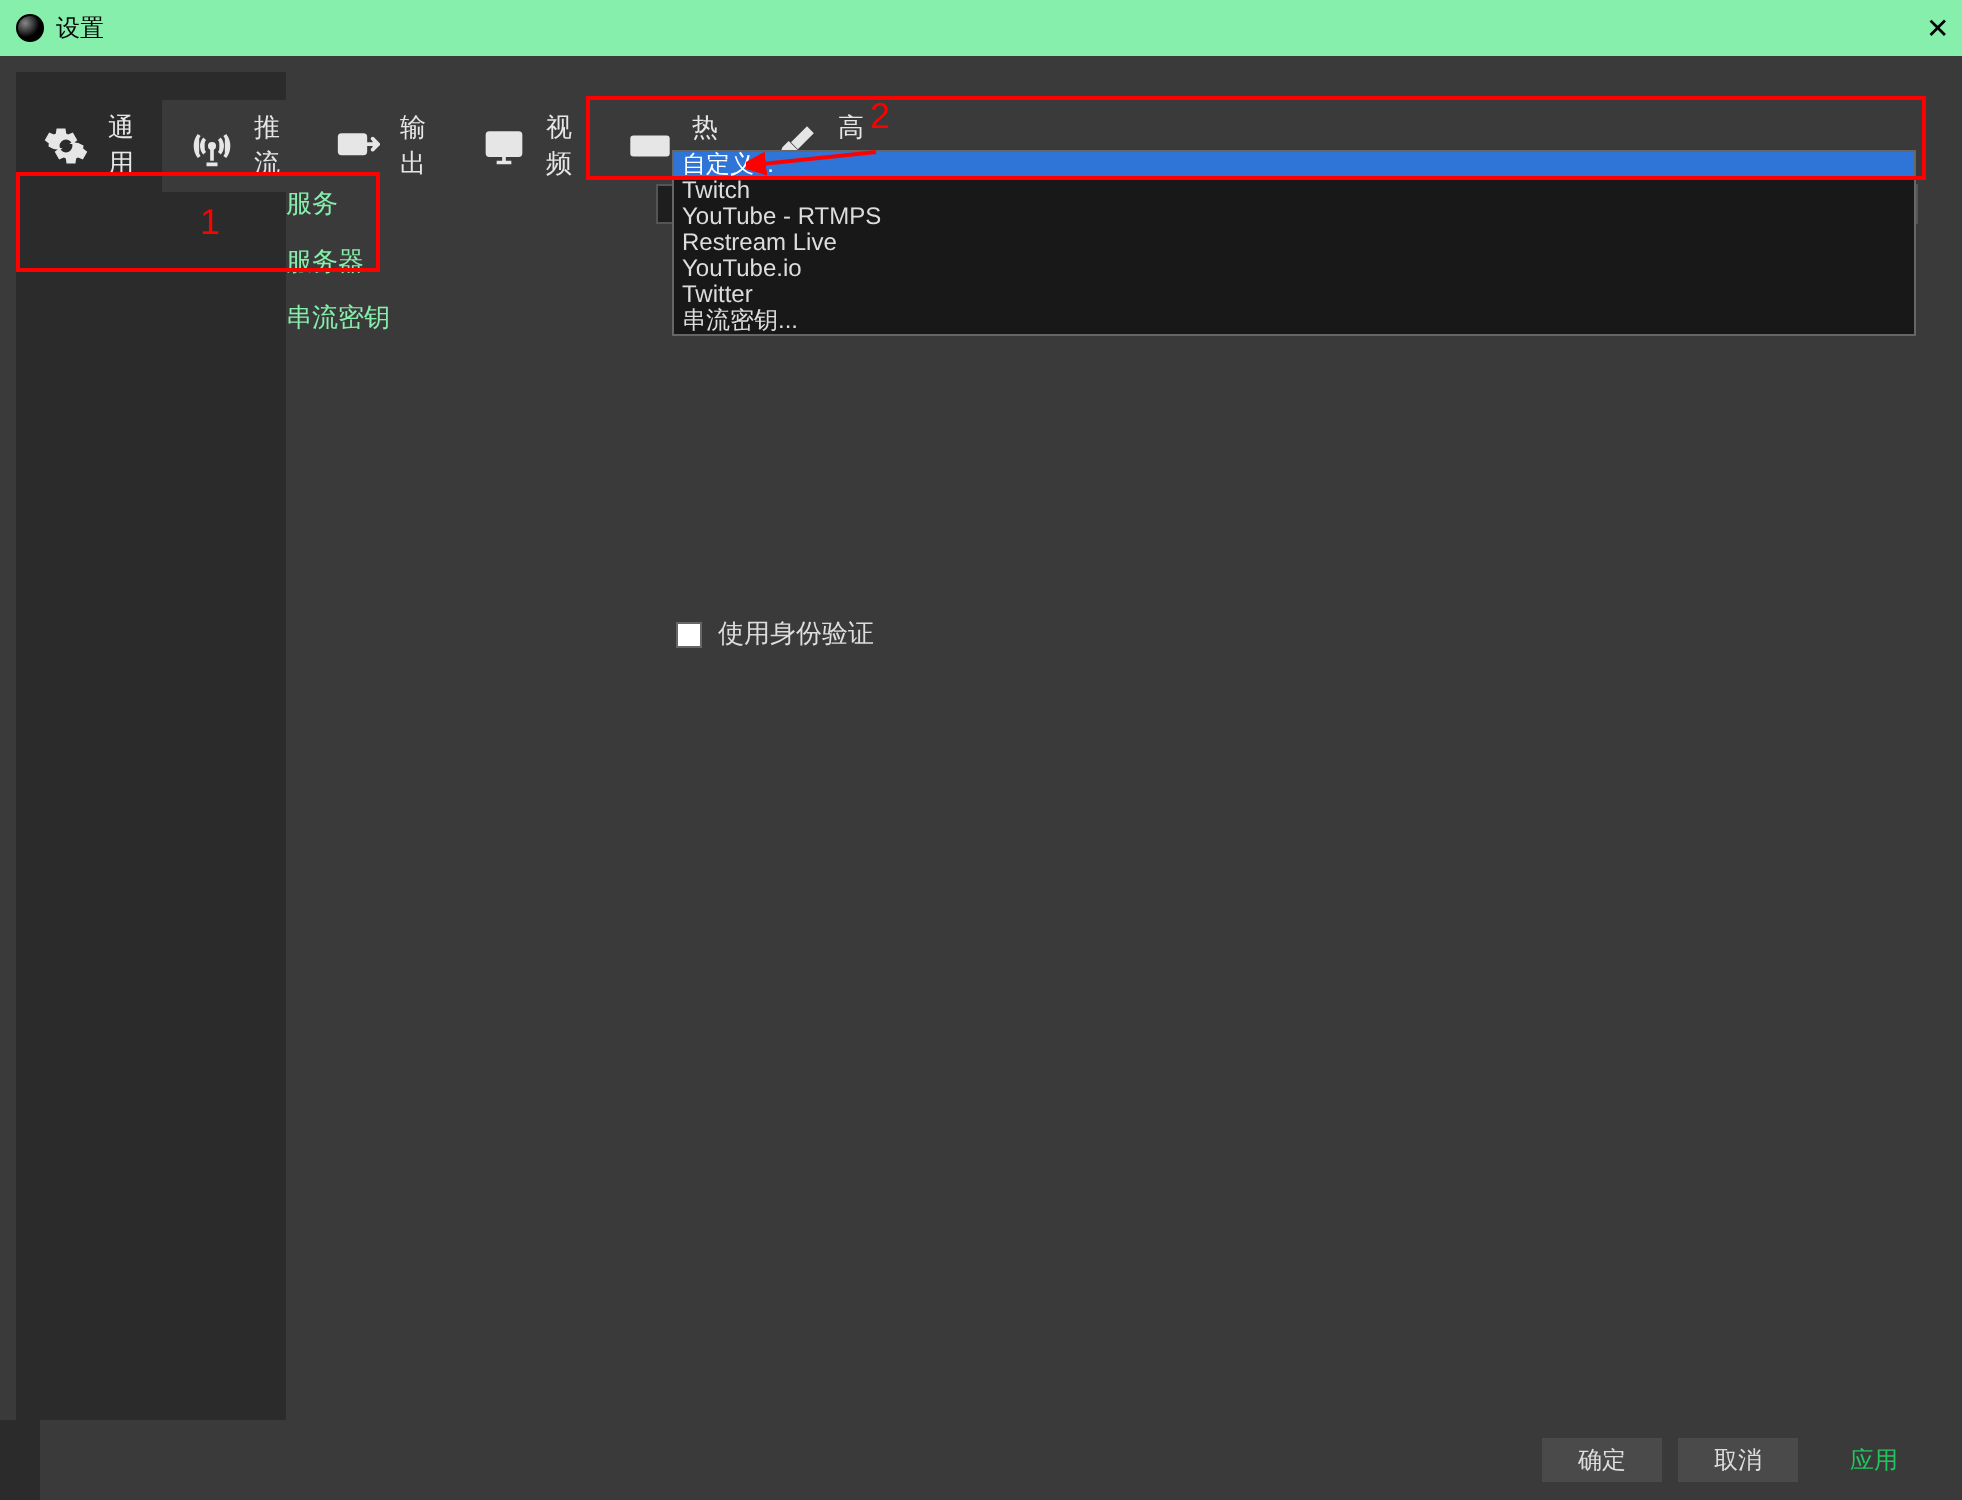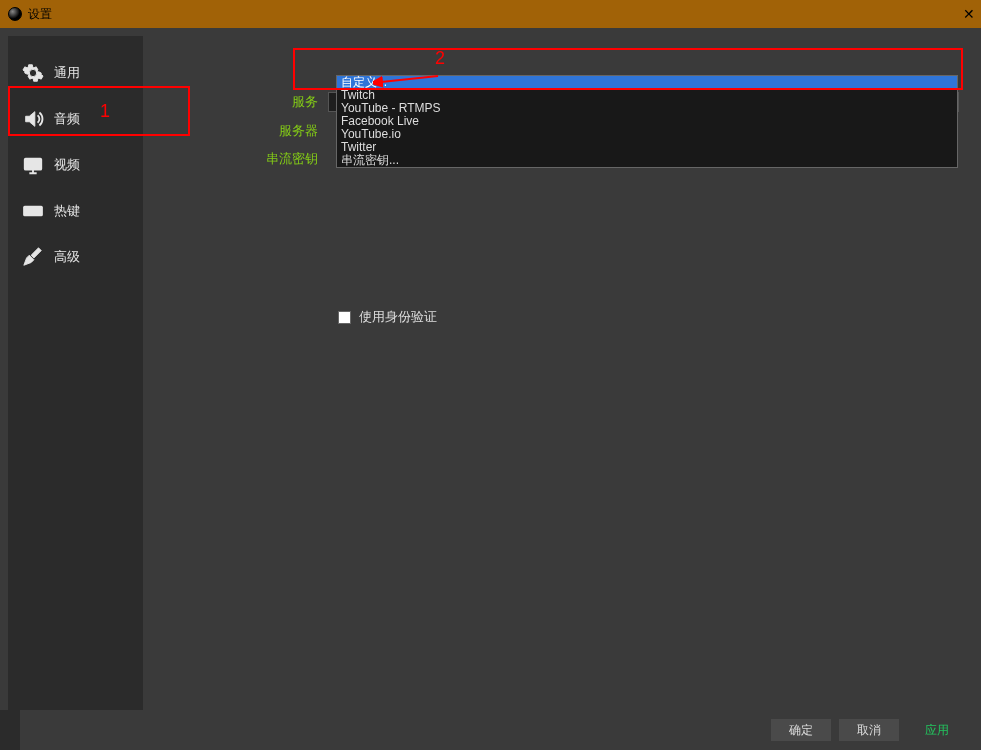--- a/index.html
+++ b/index.html
@@ -1,40 +1,40 @@
 <!DOCTYPE html>
 <html><head>
   <meta charset="utf-8">
   <style>
     * { margin: 0; padding: 0; box-sizing: border-box; font-family: "Microsoft YaHei", Arial, sans-serif; }
     body { width: 981px; height: 750px; background: #2b2b2b; color: #dcdcdc; overflow: hidden; position: relative; }
 
     
     .titlebar {
-      height: 28px; background: #a16207; display: flex; align-items: center;
+      height: 28px; background: #86efac; display: flex; align-items: center;
       justify-content: space-between; padding: 0 6px 0 8px; color: #000;
     }
     .titlebar-left { display: flex; align-items: center; gap: 6px; }
     .obs-logo {
       width: 14px; height: 14px; border-radius: 50%;
       background: radial-gradient(circle at 30% 30%, #888 0%, #000 60%);
       border:1px solid #000;
     }
     .titlebar-title { font-size: 12px; color: #000; }
     .titlebar-close {
       width: 12px; height: 12px; cursor: pointer; position: relative; color:#000;font-size:14px;line-height:12px;
     }
 
     
     .main { display: flex; height: 682px; background: #3a3a3a; }
 
     
     .sidebar {
       width: 135px; background: #2b2b2b; padding-top: 14px; margin: 8px 0 0 8px;
-      display: flex; flex-direction: column;
+      display: flex; flex-direction: row;
     }
     .sidebar-item {
       display: flex; align-items: center; gap: 10px; height: 46px;
       padding: 0 14px; cursor: pointer; position: relative;
     }
     .sidebar-item.active { background: #3a3a3a; }
     .sidebar-label { font-size: 13px; color: #e6e6e6; }
     .sidebar-icon { width: 22px; height: 22px; flex-shrink:0; display:flex; align-items:center; justify-content:center; }
     .sidebar-icon svg { width: 22px; height: 22px; stroke: #e6e6e6; fill:#e6e6e6; }
 
@@ -56,21 +56,21 @@
     }
     .callout-dropdown-num {
       position:absolute; left:140px; top:-2px; color:#ff0000; font-size:18px;
     }
     .arrow {
       position:absolute; left: 373px; top: 72px; z-index: 31; pointer-events:none;
     }
 
     
     .form-row { display:flex; align-items:center; margin-bottom: 10px; }
-    .form-label { width: 185px; text-align: right; padding-right: 10px; font-size: 13px; color:#84cc16;}
+    .form-label { width: 185px; text-align: left; padding-right: 10px; font-size: 13px; color:#86efac;}
     .form-control { flex:1; }
 
     .dropdown-closed {
       background:#1e1e1e; border:1px solid #555; height:20px; display:flex;
       align-items:center; padding:0 6px; font-size:12px; position:relative; color:#ddd;
     }
     .dropdown-arrows {
       position:absolute; right:6px; top:2px; font-size:12px; color:#aaa; display:flex;flex-direction:column;line-height:7px;
     }
 
@@ -121,31 +121,41 @@
 
     <div class="sidebar-item">
       <span class="sidebar-icon">
         <svg viewBox="0 0 24 24">
             <path d="M12 8a4 4 0 100 8 4 4 0 000-8zm9 4a9 9 0 01-.14 1.6l2.1 1.64-2 3.46-2.48-1a7 7 0 01-1.38.8l-.38 2.5h-4l-.38-2.5a7 7 0 01-1.38-.8l-2.48 1-2-3.46 2.1-1.64A9 9 0 013 12a9 9 0 01.14-1.6L1.04 8.76l2-3.46 2.48 1a7 7 0 011.38-.8L7.28 3h4l.38 2.5a7 7 0 011.38.8l2.48-1 2 3.46-2.1 1.64A9 9 0 0121 12z" fill="#e6e6e6"></path>
           </svg>
       </span>
       <span class="sidebar-label">通用</span>
     </div>
 
-
-
-    <div class="sidebar-item">
-      <span class="sidebar-icon">
-        <svg viewBox="0 0 24 24" fill="#e6e6e6">
-          <path d="M4 9v6h4l6 5V4L8 9H4z"></path>
-            <path d="M17 8a5 5 0 010 8M19 5a9 9 0 010 14" fill="none" stroke="#e6e6e6" stroke-width="2"></path>
-        </svg>
-      </span>
-      <span class="sidebar-label">音频</span>
-    </div>
+    <div class="sidebar-item active">
+      <span class="sidebar-icon">
+        <svg viewBox="0 0 24 24" fill="none" stroke="#e6e6e6" stroke-width="2">
+          <path d="M5 6a10 10 0 000 12M19 6a10 10 0 010 12M8 8a6 6 0 000 8M16 8a6 6 0 010 8"></path>
+          <circle cx="12" cy="12" r="1.2" fill="#e6e6e6"></circle>
+          <path d="M12 13v7M9 22h6" stroke="#e6e6e6"></path>
+        </svg>
+      </span>
+      <span class="sidebar-label">推流</span>
+    </div>
+
+    <div class="sidebar-item">
+      <span class="sidebar-icon">
+        <svg viewBox="0 0 24 24" fill="none" stroke="#e6e6e6" stroke-width="2">
+          <rect x="2" y="6" width="14" height="10" rx="1"></rect>
+            <path d="M16 11h6M20 8l3 3-3 3" stroke-linecap="round"></path>
+        </svg>
+      </span>
+      <span class="sidebar-label">输出</span>
+    </div>
+
 
     <div class="sidebar-item">
       <span class="sidebar-icon">
         <svg viewBox="0 0 24 24" fill="none" stroke="#e6e6e6" stroke-width="2">
           <rect x="3" y="5" width="18" height="12" rx="1"></rect>
             <path d="M8 21h8M12 17v4"></path>
         </svg>
       </span>
       <span class="sidebar-label">视频</span>
     </div>
@@ -203,21 +213,21 @@
       </div>
 
     </div>
   </div>
 </div>
 
 <div class="dropdown-list">
   <div class="dropdown-item selected">自定义...</div>
   <div class="dropdown-item">Twitch</div>
   <div class="dropdown-item">YouTube - RTMPS</div>
-  <div class="dropdown-item">Facebook Live</div>
+  <div class="dropdown-item">Restream Live</div>
   <div class="dropdown-item">YouTube.io</div>
   <div class="dropdown-item">Twitter</div>
   <div class="dropdown-item">串流密钥...</div>
 </div>
 
 <div class="callout-sidebar">
   <div class="callout-sidebar-num">1</div>
 </div>
 <div class="callout-dropdown">
   <div class="callout-dropdown-num">2</div>

